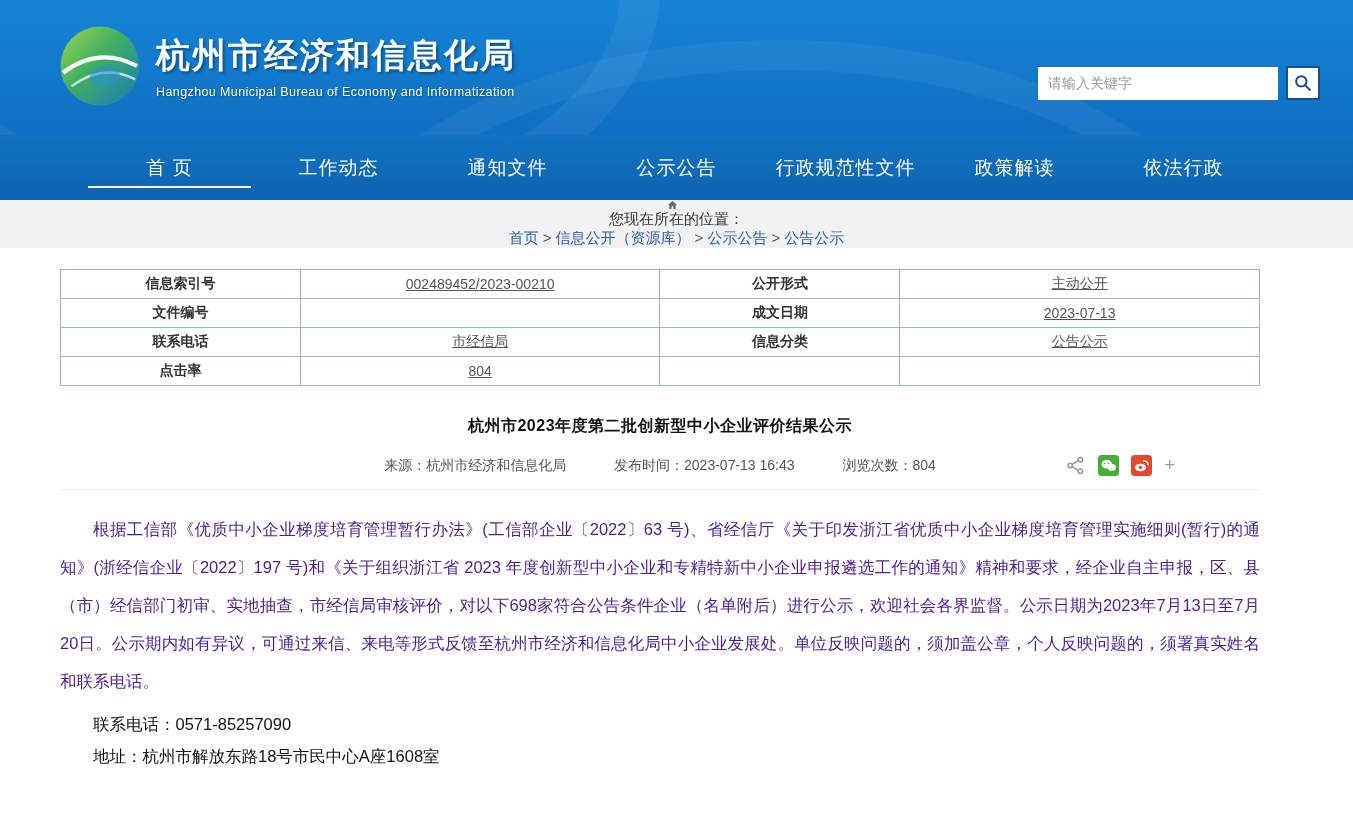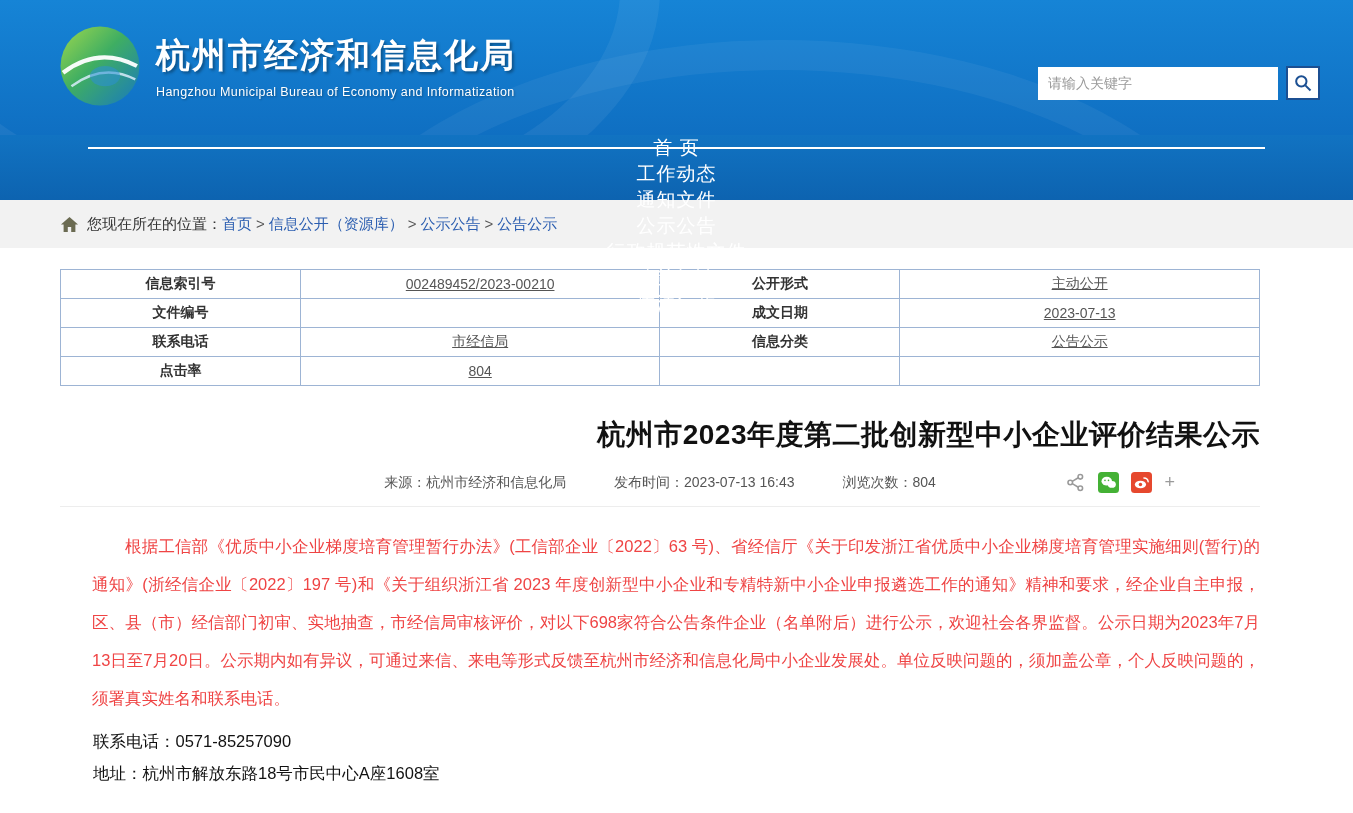--- a/index.html
+++ b/index.html
@@ -31,67 +31,67 @@
   .search-input::placeholder { color:#999; }
   .search-btn {
     width:34px; height:34px; margin-left:8px; background:#fff;
     border:2px solid #1b4f92; display:flex; align-items:center; justify-content:center; cursor:pointer;
   }
   .search-btn svg { width:20px; height:20px; }
 
   
   .nav {
     height:65px; background:linear-gradient(180deg,#1173c2 0%, #0d63b0 100%);
-    display:flex; align-items:stretch; padding:0 85px;flex-direction:column;
+    display:flex; align-items:stretch; padding:0 85px;
   }
   .nav-item {
     flex:1; color:#fff; font-size:19px; display:flex; align-items:center; justify-content:center;
     cursor:pointer; position:relative; letter-spacing:1px;
   }
   .nav-item.active::after {
     content:""; position:absolute; left:3px; right:3px; bottom:12px; height:2px; background:#fff;
   }
 
   
   .breadcrumb-bar {
     height:48px; background:#f2f2f2; display:flex; align-items:center; padding:0 60px;
-    font-size:15px; color:#333;
+    font-size:15px; color:#333;flex-direction:column;
   }
   .home-icon { width:19px; height:19px; margin-right:8px; }
   .bc-prefix { color:#333; }
   .bc-link { color:#2a5db0; text-decoration:none; cursor:pointer; }
   .bc-sep { color:#555; margin:0 4px; }
 
   
   .content { width:1200px; margin-left:60px; padding-top:21px; padding-bottom:20px; }
 
   table.info-table { width:100%; border-collapse:collapse; }
   table.info-table th, table.info-table td {
     border:1px solid #9db4d4; height:29px; font-size:14px; text-align:center; font-weight:normal;
   }
   table.info-table th { font-weight:bold; color:#333; }
   table.info-table td { color:#555;text-decoration:underline; }
   .col1 { width:20%; } .col2 { width:30%; } .col3 { width:20%; } .col4 { width:30%; }
 
   .article-title {
-    text-align:right; font-size:28px; font-weight:bold; color:#111;
+    text-align:center; font-size:16px; font-weight:bold; color:#111;
     margin-top:30px; letter-spacing:0.5px;
   }
   .meta-row {
     position:relative; margin-top:20px; text-align:center; font-size:14px; color:#555;
     padding-bottom:14px; border-bottom:1px solid #ededed;
   }
   .meta-row .meta-item { margin:16px 22px; }
   .share-icons { position:absolute; right:85px; top:-2px; display:flex; align-items:center; gap:12px; }
   .share-icons svg { width:21px; height:21px; cursor:pointer; display:block; }
   .icon-more { font-size:18px; color:#9a9a9a; cursor:pointer; line-height:21px; }
 
   .article-body {
-    margin-top:20px; font-size:16.5px; color:#ef4444; line-height:38px;
-    text-align:justify; text-indent:2em;margin-left:32px;
+    margin-top:20px; font-size:16.5px; color:#4c1d95; line-height:38px;
+    text-align:justify; text-indent:2em;
   }
   .contact-line { font-size:16.5px; color:#111; line-height:32px; text-indent:2em; }
   .contact-block { margin-top:8px; }
 </style>
 </head>
 <body>
 
 <div class="header">
   <div class="brand">
     <svg class="logo" viewBox="0 0 100 100">

